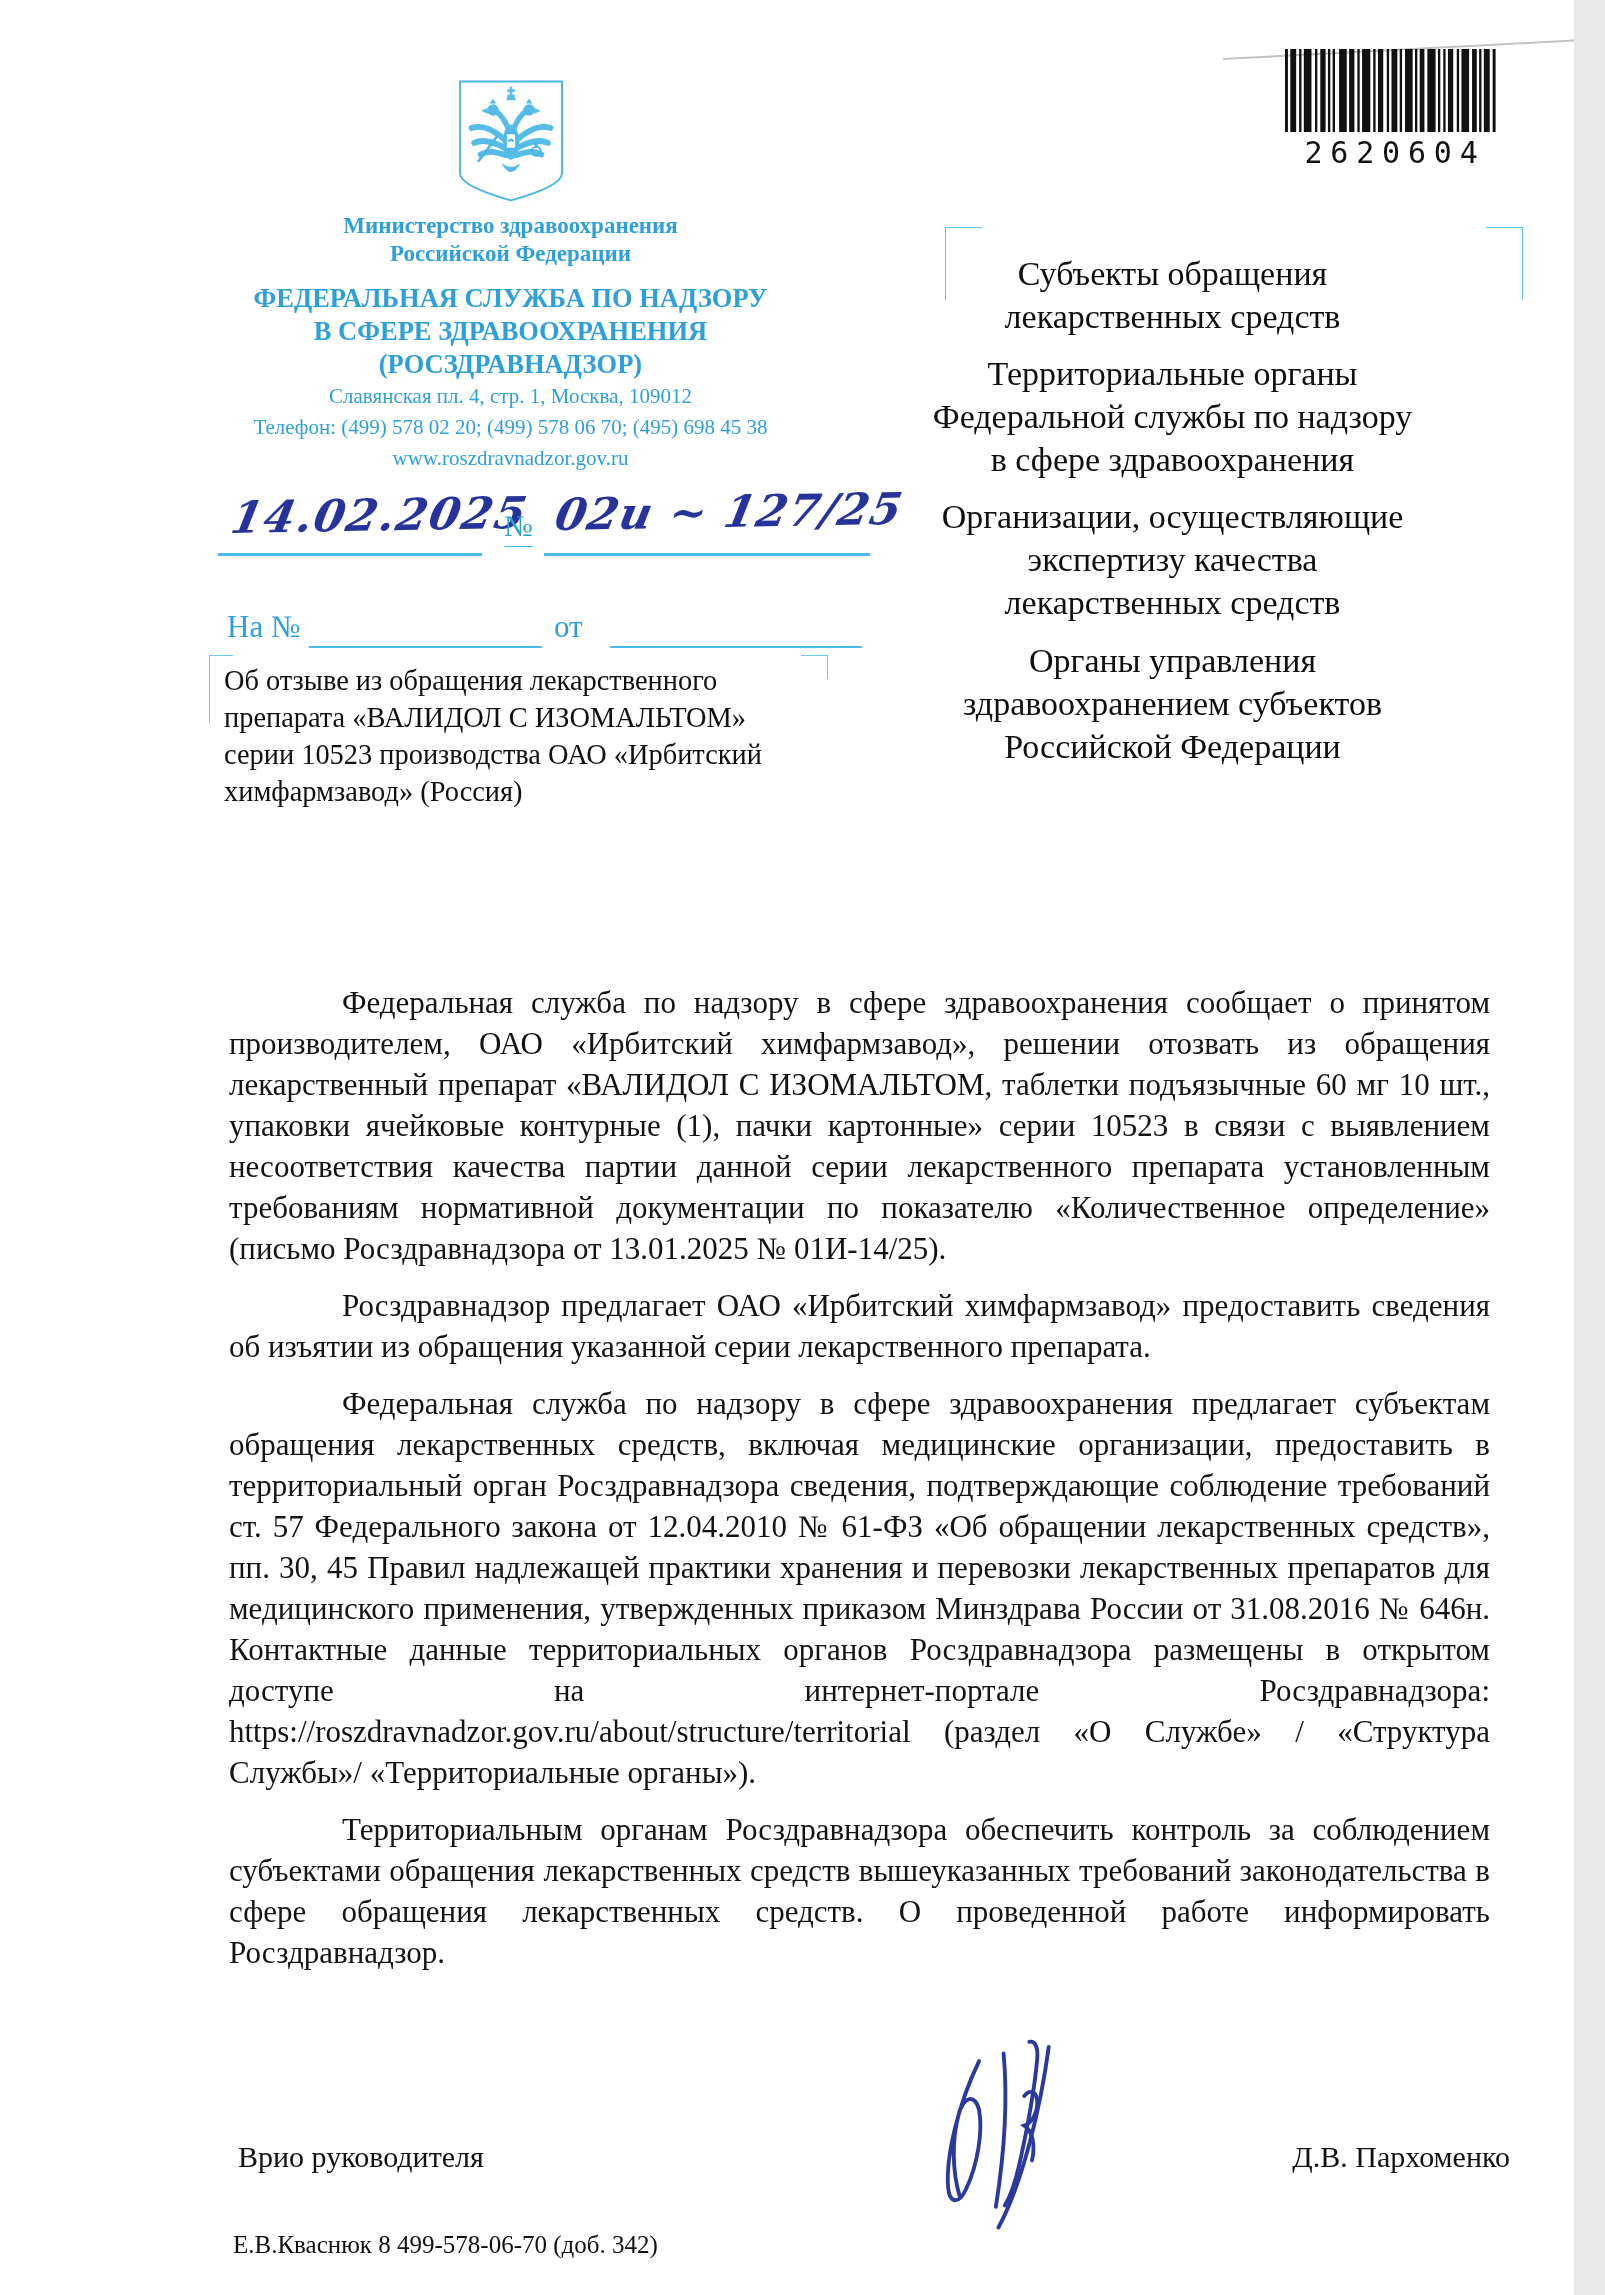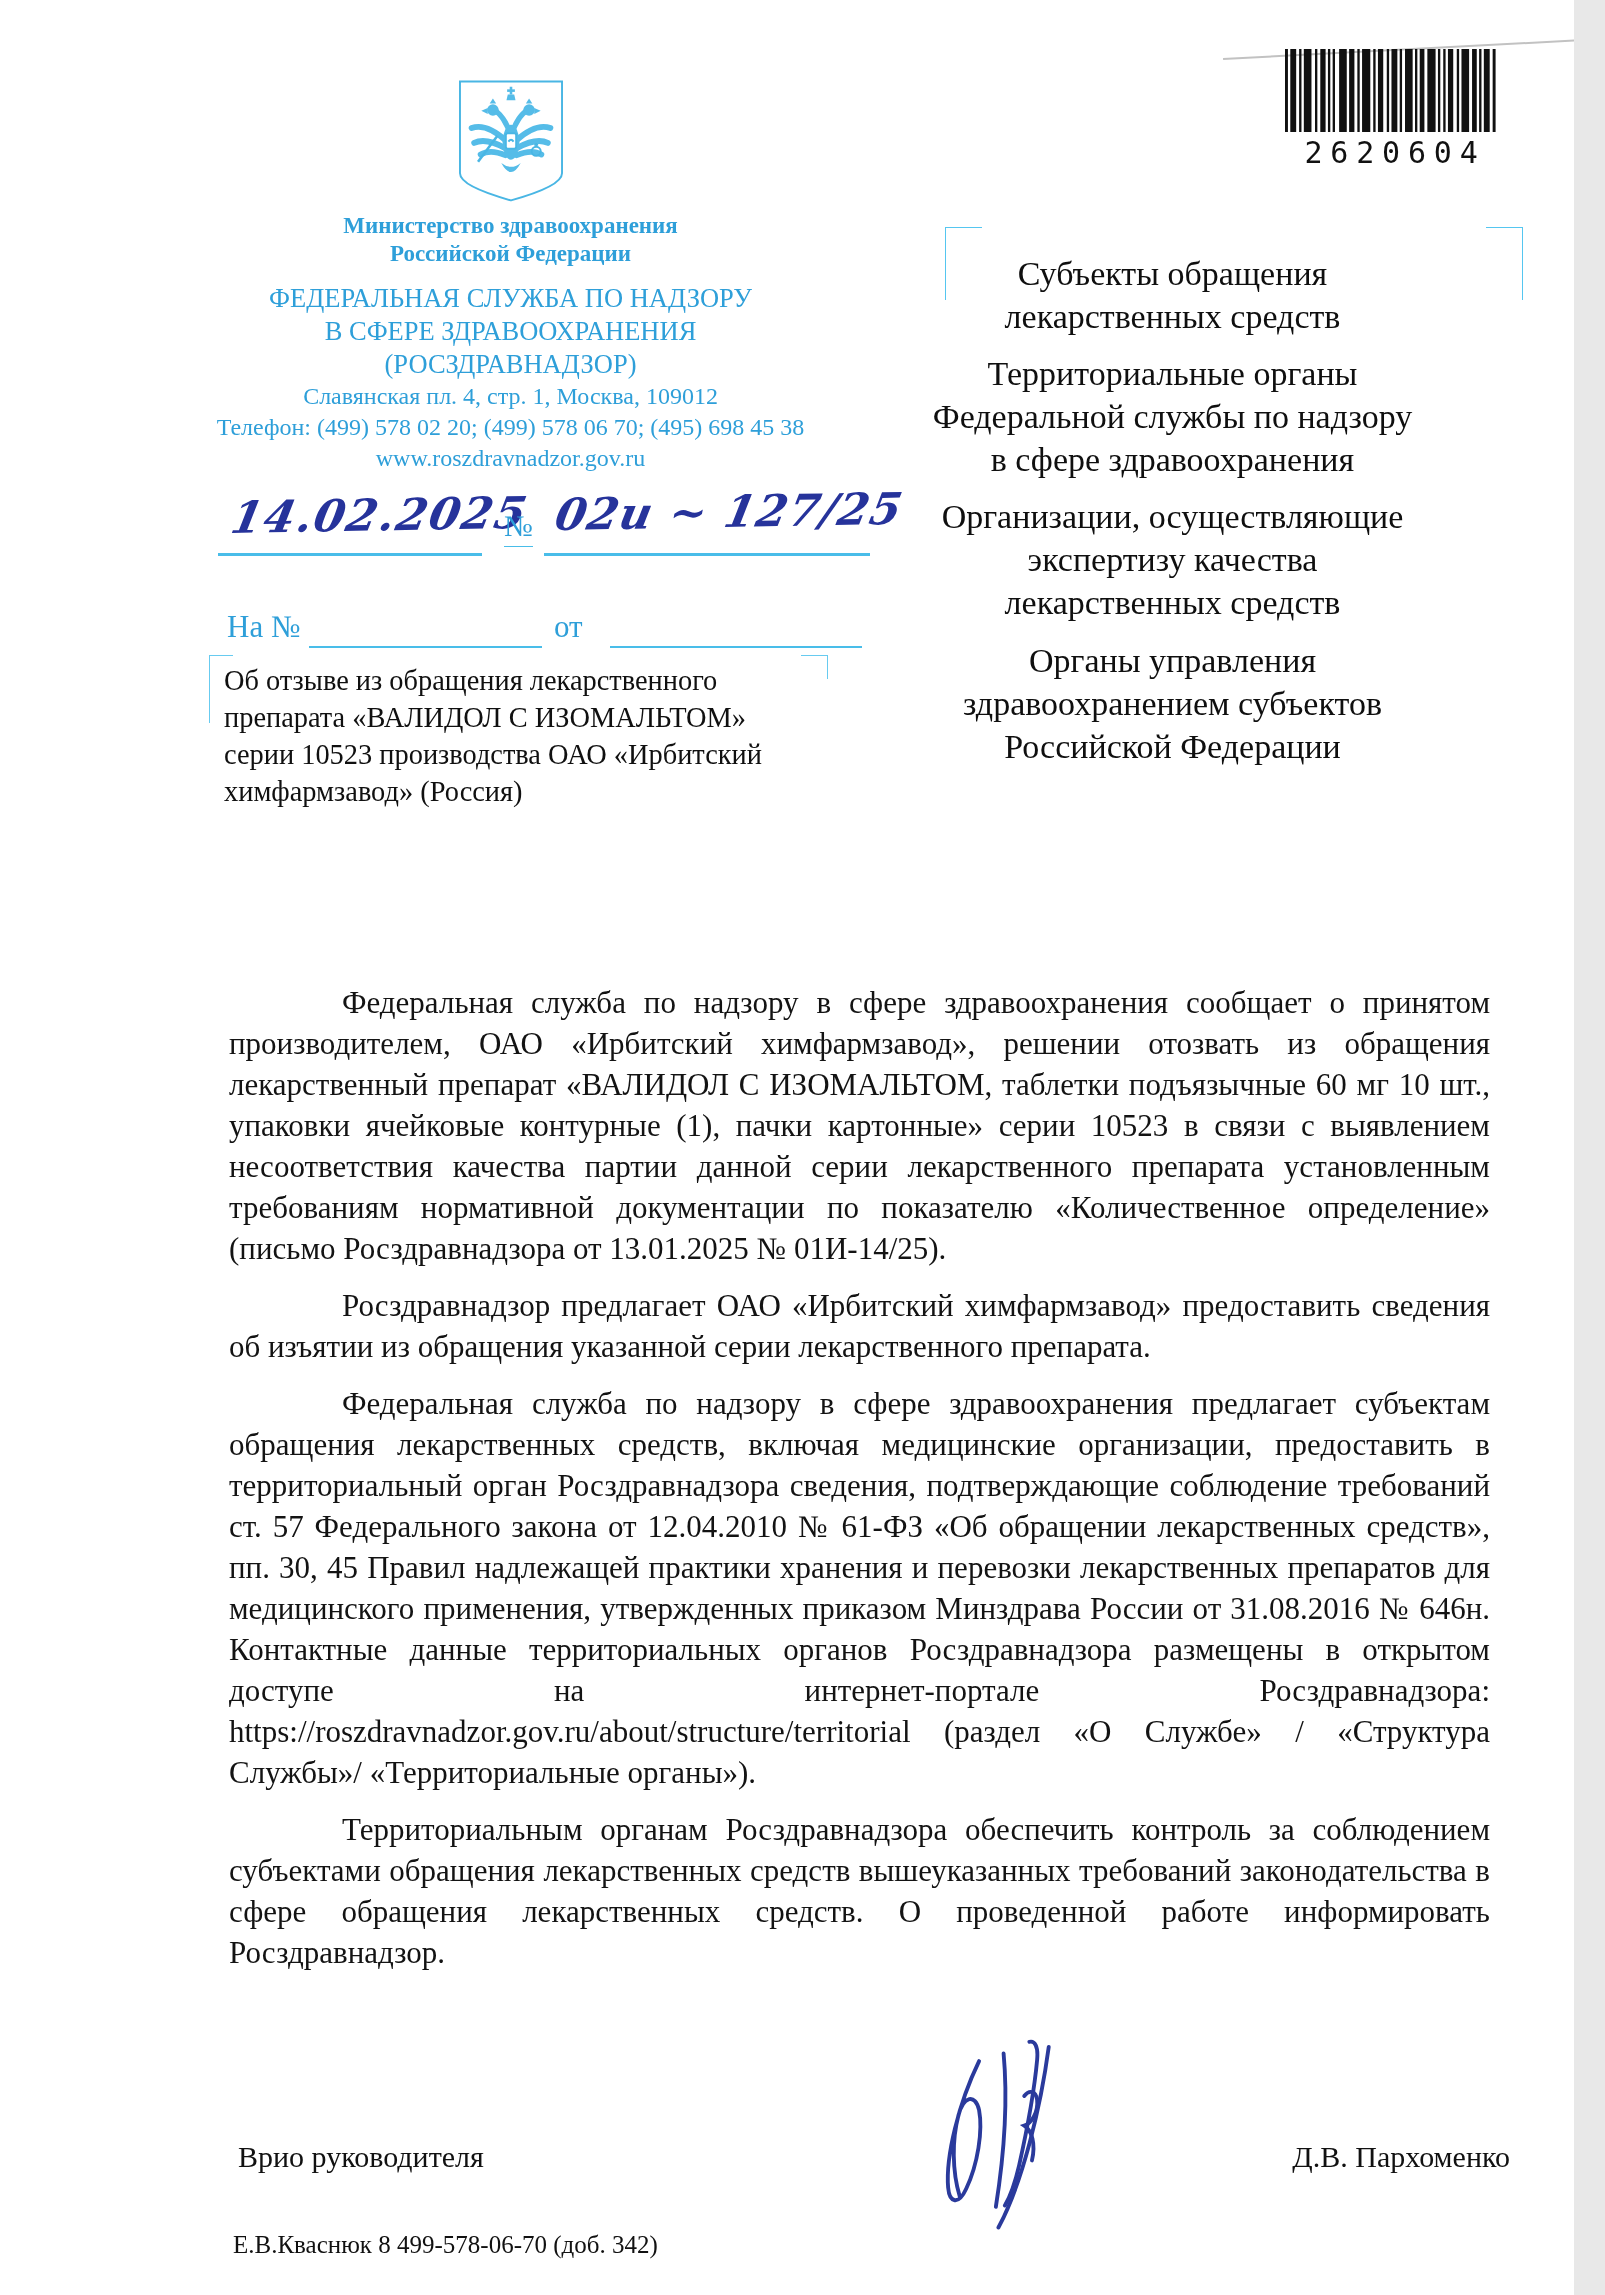--- a/index.html
+++ b/index.html
@@ -10,22 +10,22 @@
   
   .scanline{position:absolute; left:1223px; top:58px; width:384px; height:1.9px;
     background:#c2c2c2; transform:rotate(-3deg); transform-origin:left top;}
   .barcode-wrap{position:absolute; left:1285px; top:49px; width:220px; text-align:center;}
   .barcode-num{font-family:"DejaVu Sans Mono", monospace; font-size:30px; color:#111;
     letter-spacing:7.8px; margin-top:1.3px;}
   
   .lh-col{position:absolute; left:213px; top:0; width:595px; text-align:center; color:#2e9fd9;}
   .emblem{position:absolute; left:456px; top:79px; width:110px; height:124px;}
   .ministry{position:absolute; top:212px; width:100%; font-weight:bold; font-size:23px; line-height:28px;}
-  .service{position:absolute; top:282px; width:100%; font-weight:normal; font-size:26.5px; line-height:33px;}
-  .addr{position:absolute; top:381px; width:100%; font-size:24px; line-height:31px;}
+  .service{position:absolute; top:282px; width:100%; font-weight:bold; font-size:26.5px; line-height:33px;}
+  .addr{position:absolute; top:381px; width:100%; font-size:21px; line-height:31px;}
   
   .hand{font-family:"DejaVu Serif", serif; font-style:italic; font-weight:bold;
     color:#26339b; transform:skewX(-12deg) rotate(-1deg); transform-origin:left bottom; display:inline-block;}
   .hw-date{position:absolute; left:227px; top:492px; font-size:44px; letter-spacing:1.9px;}
   .no-sign{position:absolute; left:504px; top:509px; color:#2e9fd9; font-size:30px; border-bottom:1.9px solid #49bde9; padding-bottom:2.6px;}
   .hw-num{position:absolute; left:551px; top:489px; font-size:44px; letter-spacing:1.3px;}
   .uline{position:absolute; height:2.6px; background:#49bde9;}
   .ul-date{left:218px; top:553px; width:264px;}
   .ul-num{left:544px; top:553px; width:326px;}
   .na-line{position:absolute; top:609px; color:#2e9fd9; font-size:31px;}

